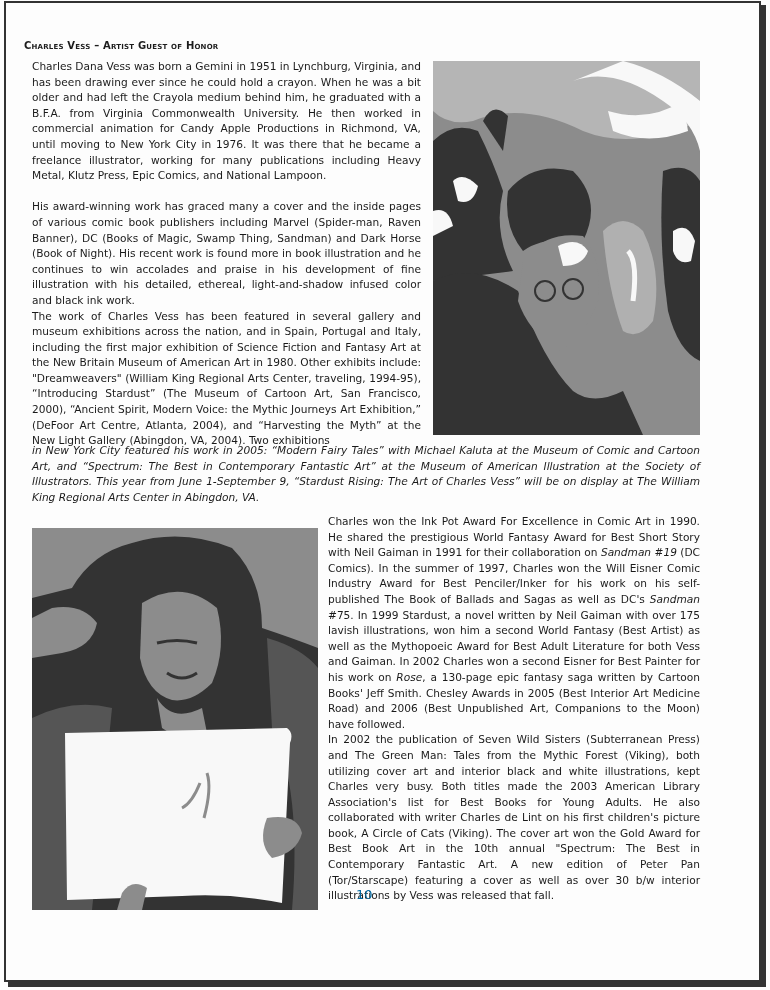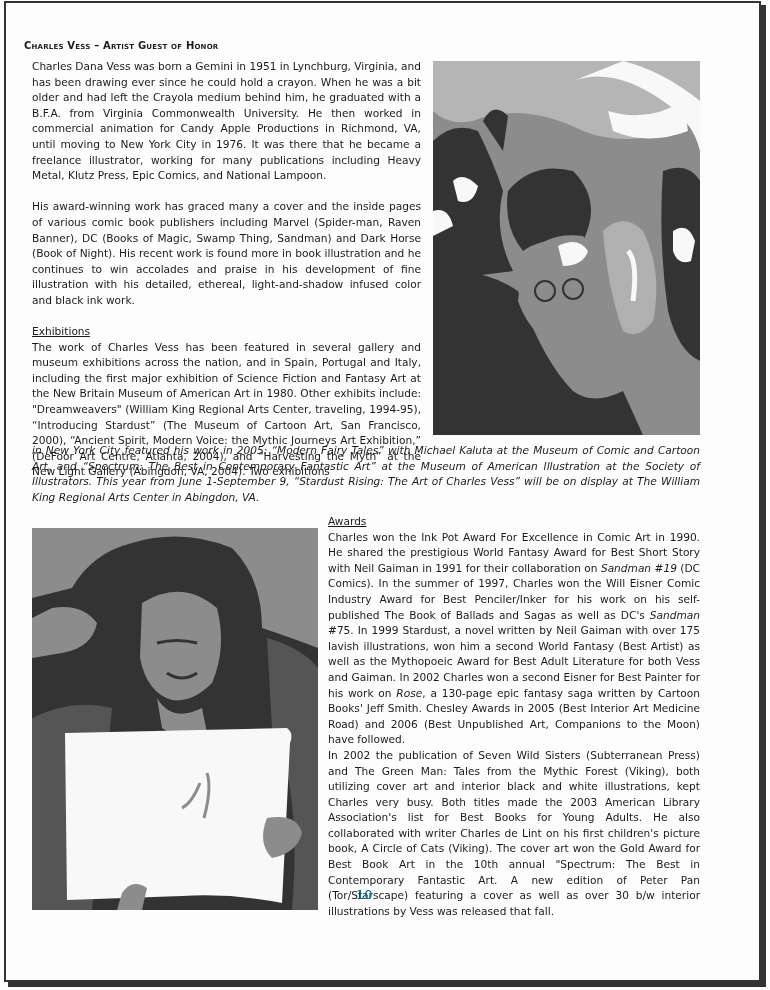--- a/index.html
+++ b/index.html
@@ -35,21 +35,20 @@
 
 <div class="page"></div>
 <div class="shadow-r"></div>
 <div class="shadow-b"></div>
 
 <h1 class="title">Charles Vess – Artist Guest of Honor</h1>
 
 <div class="block txt" style="left:32px; top:59px; width:389px;">
   <p>Charles Dana Vess was born a Gemini in 1951 in Lynchburg, Virginia, and has been drawing ever since he could hold a crayon. When he was a bit older and had left the Crayola medium behind him, he graduated with a B.F.A. from Virginia Commonwealth University. He then worked in commercial animation for Candy Apple Productions in Richmond, VA, until moving to New York City in 1976. It was there that he became a freelance illustrator, working for many publications including Heavy Metal, Klutz Press, Epic Comics, and National Lampoon.</p>
   <p style="margin-top:15.6px;">His award-winning work has graced many a cover and the inside pages of various comic book publishers including Marvel (Spider-man, Raven Banner), DC (Books of Magic, Swamp Thing, Sandman) and Dark Horse (Book of Night). His recent work is found more in book illustration and he continues to win accolades and praise in his development of fine illustration with his detailed, ethereal, light-and-shadow infused color and black ink work.</p>
-  <p style="margin-top:15.6px;" class="heading">Exhibitions</p>
   <p>The work of Charles Vess has been featured in several gallery and museum exhibitions across the nation, and in Spain, Portugal and Italy, including the first major exhibition of Science Fiction and Fantasy Art at the New Britain Museum of American Art in 1980.  Other exhibits include: "Dreamweavers" (William King Regional Arts Center, traveling, 1994-95), “Introducing Stardust” (The Museum of Cartoon Art, San Francisco, 2000), “Ancient Spirit, Modern Voice: the Mythic Journeys Art Exhibition,” (DeFoor Art Centre, Atlanta, 2004), and “Harvesting the Myth” at the New Light Gallery (Abingdon, VA, 2004). Two exhibitions</p>
 </div>
 
 <div class="block txt" style="left:32px; top:443px; width:668px;font-style:italic;">
   <p>in New York City featured his work in 2005: “Modern Fairy Tales” with Michael Kaluta at the Museum of Comic and Cartoon Art, and “Spectrum: The Best in Contemporary Fantastic Art” at the Museum of American Illustration at the Society of Illustrators. This year from June 1-September 9, “Stardust Rising: The Art of Charles Vess” will be on display at The William King Regional Arts Center in Abingdon, VA.</p>
 </div>
 
 <div class="photo" style="left:433px; top:61px; width:267px; height:374px;">
   <svg viewBox="0 0 267 374" preserveAspectRatio="none">
     <rect width="267" height="374" fill="#8c8c8c"></rect>
@@ -85,18 +84,17 @@
     <path d="M0 190 Q40 170 80 180 L60 382 H0 Z" fill="#555"></path>
     <path d="M235 110 Q270 120 286 140 V382 H260 Q270 260 240 200 Z" fill="#555"></path>
     <path d="M33 205 L255 200 Q262 205 258 215 L250 375 Q200 365 150 368 L35 372 Z" fill="#f8f8f8"></path>
     <path d="M175 245 Q180 260 172 290 M168 255 Q160 275 150 280" stroke="#8c8c8c" stroke-width="3" fill="none"></path>
     <path d="M235 290 Q265 285 270 305 Q265 325 240 330 Q225 315 235 290 Z" fill="#8c8c8c"></path>
     <path d="M90 365 Q100 350 115 360 L110 382 H85 Z" fill="#8c8c8c"></path>
   </svg>
 </div>
 
 <div class="block txt" style="left:328px; top:514px; width:372px;">
-  <p class="heading">Awards</p>
   <p id="awards-body"><span>Charles won the </span><b>Ink Pot Award</b><span> For Excellence in Comic Art in 1990. He shared the prestigious </span><b>World Fantasy Award</b><span> for Best Short Story with Neil Gaiman in 1991 for their collaboration on </span><i>Sandman #19</i><span> (DC Comics). In the summer of 1997, Charles won the </span><b>Will Eisner Comic Industry Award</b><span> for Best Penciler/Inker for his work on his self-published The Book of Ballads and Sagas as well as DC's </span><i>Sandman</i><span> #75. In 1999 Stardust, a novel written by Neil Gaiman with over 175 lavish illustrations, won him a second World Fantasy (Best Artist) as well as the </span><b>Mythopoeic Award</b><span> for Best Adult Literature for both Vess and Gaiman. In 2002 Charles won a second Eisner for Best Painter for his work on </span><i>Rose</i><span>, a 130-page epic fantasy saga written by Cartoon Books' Jeff Smith. </span><b>Chesley Awards</b><span> in 2005 (Best Interior Art Medicine Road) and 2006 (Best Unpublished Art, Companions to the Moon) have followed.</span></p>
   <p id="pubs-body"><span>In 2002 the publication of Seven Wild Sisters (Subterranean Press) and The Green Man: Tales from the Mythic Forest (Viking), both utilizing cover art and interior black and white illustrations, kept Charles very busy. Both titles made the 2003 American Library Association's list for Best Books for Young Adults.  He also collaborated with writer Charles de Lint on his first children's picture book, A Circle of Cats (Viking). The cover art won the </span><b>Gold Award for Best Book Art</b><span> in the 10th annual "Spectrum: The Best in Contemporary Fantastic Art. A new edition of Peter Pan (Tor/Starscape) featuring a cover as well as over 30 b/w interior illustrations by Vess was released that fall.</span></p>
 </div>
 
 <div class="pagenum">10</div>
 
 </body></html>

